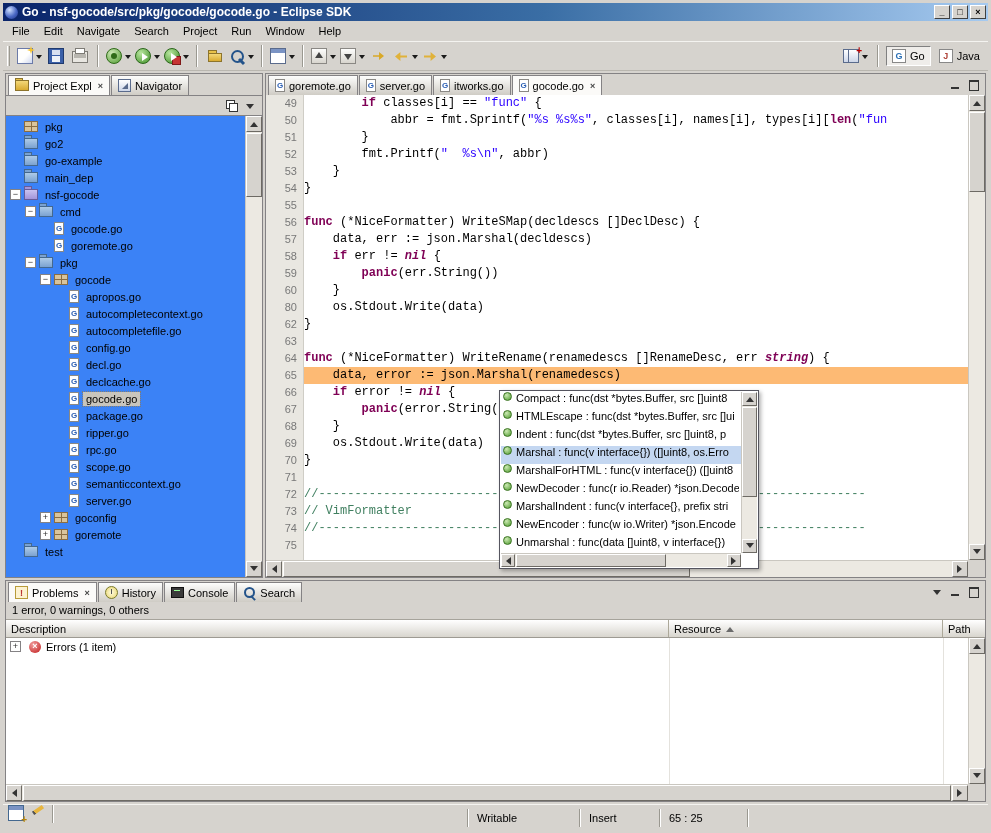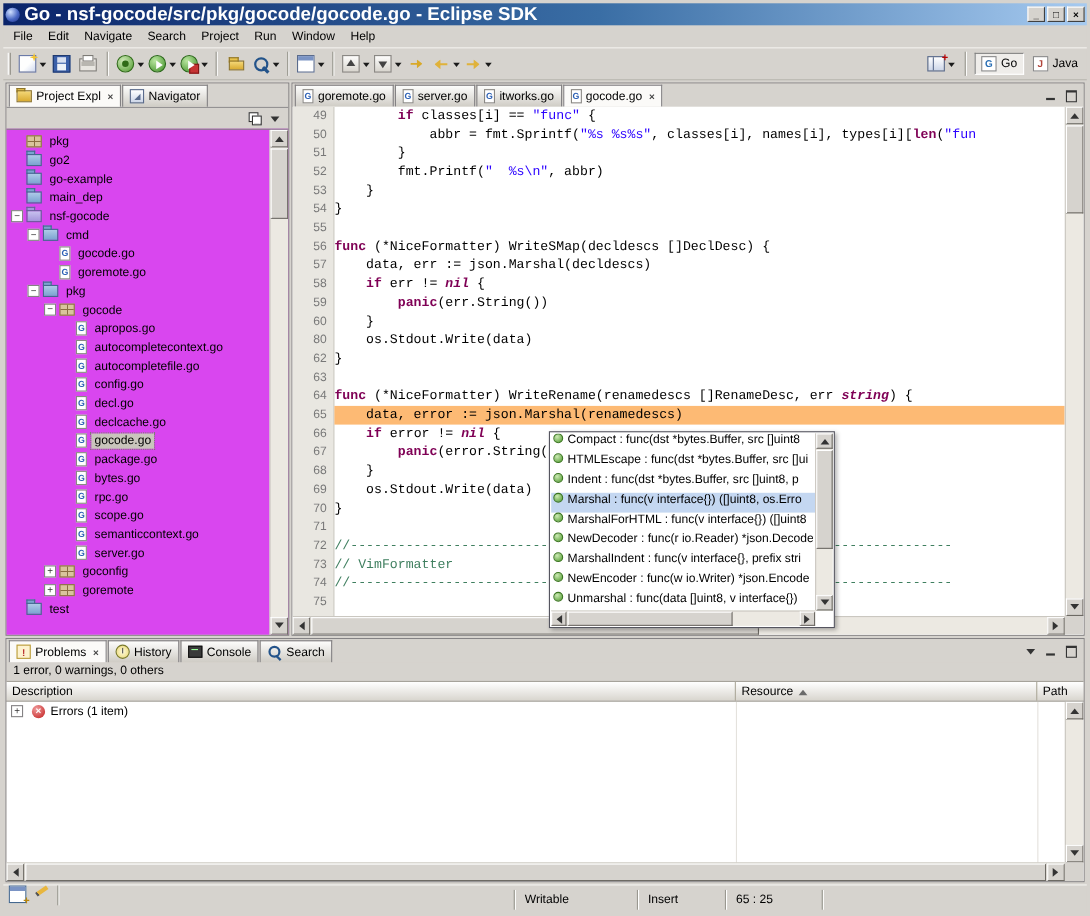--- a/index.html
+++ b/index.html
@@ -2,21 +2,21 @@
 <html><head>
 <meta charset="utf-8">
 <style>
 *{box-sizing:border-box;margin:0;padding:0}
 html,body{width:991px;height:833px;overflow:hidden}
 body{font-family:"Liberation Sans",sans-serif;font-size:11px;color:#000;background:#d6d3ce}
 .window{position:absolute;inset:0;border:3px solid #d6d3ce;display:flex;flex-direction:column;background:#d6d3ce}
 
 .titlebar{flex:0 0 18px;background:linear-gradient(90deg,#0a246a,#3a6ea5 55%,#a6caf0);display:flex;align-items:center;gap:4px;padding:0 2px;color:#fff;font-weight:bold}
 .title-icon{width:13px;height:13px;border-radius:50%;background:radial-gradient(circle at 35% 30%,#cfe0ff,#4a68c4 55%,#1d2f84);flex:0 0 13px}
-.title-text{flex:1;white-space:nowrap;overflow:hidden;font-size:17px}
+.title-text{flex:1;white-space:nowrap;overflow:hidden;font-size:12px}
 .winbtns{display:flex;gap:2px}
 .wbtn{width:16px;height:14px;background:#d6d3ce;border:1px solid;border-color:#fff #404040 #404040 #fff;color:#000;font-size:9px;font-weight:bold;display:flex;align-items:center;justify-content:center;line-height:1}
 
 .menubar{flex:0 0 20px;display:flex;align-items:center;padding-left:2px}
 .menu-item{padding:3px 7px}
 
 .toolbar-row{flex:0 0 30px;display:flex;align-items:center;padding:2px 2px;border-top:1px solid #f4f3f0;border-bottom:1px solid #b9b6af}
 .tb-handle{width:3px;height:20px;border-left:1px solid #fff;border-right:1px solid #9a9890;margin:0 5px 0 2px}
 .tb-sep{width:2px;height:22px;border-left:1px solid #9a9890;border-right:1px solid #fff;margin:0 5px}
 .tb-btn{height:24px;min-width:24px;display:flex;align-items:center;justify-content:center;padding:0 2px;gap:3px}
@@ -88,21 +88,21 @@
 .ic-searchtab::after{content:"";position:absolute;right:0;bottom:0;width:6px;height:2px;background:#23538a;transform:rotate(45deg)}
 .panel-btns{margin-left:auto;display:flex;align-items:center;gap:3px;padding:0 4px 3px 0}
 .pb{width:15px;height:15px;position:relative}
 .pb-min::after{content:"";position:absolute;left:3px;bottom:3px;width:8px;height:2px;background:#333}
 .pb-max::after{content:"";position:absolute;left:3px;top:3px;width:8px;height:8px;border:1px solid #333;border-top-width:2px}
 .pb-menu::after{content:"";position:absolute;left:3px;top:6px;border-top:5px solid #333;border-left:4px solid transparent;border-right:4px solid transparent}
 .pb-collapseall::before{content:"";position:absolute;left:2px;top:2px;width:7px;height:7px;border:1px solid #333;background:#fff}
 .pb-collapseall::after{content:"";position:absolute;left:5px;top:5px;width:7px;height:7px;border:1px solid #333;background:#fff;box-shadow:inset 0 0 0 1px #fff,inset 0 -3px 0 -2px #333}
 .view-toolbar{flex:0 0 20px;display:flex;align-items:center;justify-content:flex-end;gap:4px;padding-right:4px;border-top:1px solid #848284;background:#d6d3ce}
 
-.tree-wrap{flex:1;position:relative;border-top:1px solid #848284;background:#d946ef;overflow:hidden}
+.tree-wrap{flex:1;position:relative;border-top:1px solid #848284;background:#3b82f6;overflow:hidden}
 .tree{position:absolute;inset:0 17px 0 0;overflow:hidden;padding-top:2px}
 .trow{display:flex;align-items:center;height:17px;white-space:nowrap}
 .expander{width:11px;height:11px;flex:0 0 11px;margin-right:3px;font-size:9px;line-height:9px;text-align:center;color:#333}
 .expander.box{border:1px solid #848284;background:#fff}
 .ticon{margin-right:4px;flex:0 0 auto}
 .ic-gopkg{width:14px;height:11px;background:#d9c49c;border:1px solid #8a6d42;display:inline-block;background-image:linear-gradient(to right,transparent 6px,#8a6d42 6px,#8a6d42 7px,transparent 7px),linear-gradient(to bottom,transparent 4px,#8a6d42 4px,#8a6d42 5px,transparent 5px)}
 .ic-folder,.ic-project{width:14px;height:11px;position:relative;display:inline-block}
 .ic-folder::before,.ic-project::before{content:"";position:absolute;left:0;top:-3px;width:6px;height:3px;background:#7ba2d0;border:1px solid #44688f;border-bottom:none}
 .ic-folder::after,.ic-project::after{content:"";position:absolute;inset:0;background:linear-gradient(#aecbe8,#7ba2d0);border:1px solid #44688f}
 .ic-project{filter:hue-rotate(40deg)}
@@ -377,21 +377,21 @@
               <span class="tlabel">gocode.go</span>
             </div>
             <div class="trow" style="padding-left: 49px;">
               <span class="expander"></span>
               <span class="ticon ic-gofile">G</span>
               <span class="tlabel">package.go</span>
             </div>
             <div class="trow" style="padding-left: 49px;">
               <span class="expander"></span>
               <span class="ticon ic-gofile">G</span>
-              <span class="tlabel">bytes.go</span>
+              <span class="tlabel">ripper.go</span>
             </div>
             <div class="trow" style="padding-left: 49px;">
               <span class="expander"></span>
               <span class="ticon ic-gofile">G</span>
               <span class="tlabel">rpc.go</span>
             </div>
             <div class="trow" style="padding-left: 49px;">
               <span class="expander"></span>
               <span class="ticon ic-gofile">G</span>
               <span class="tlabel">scope.go</span>

